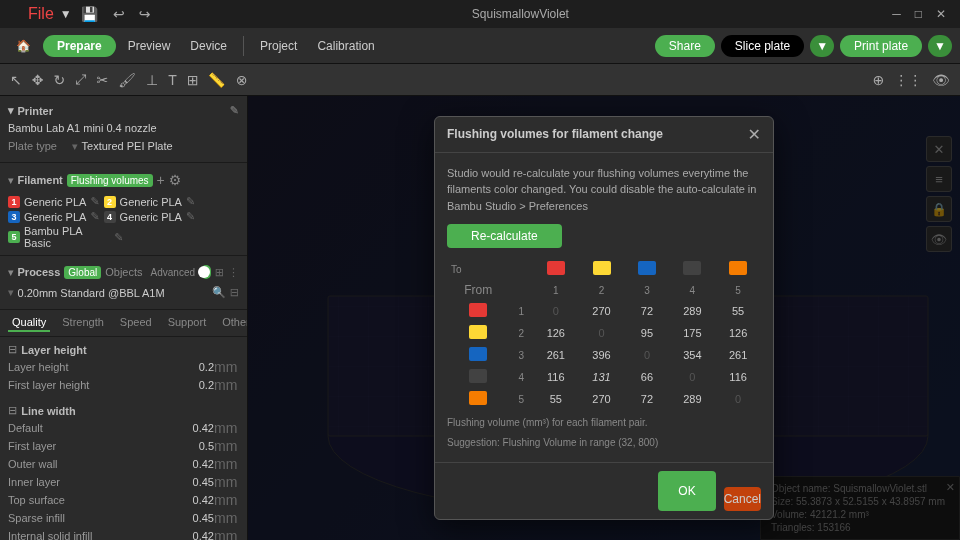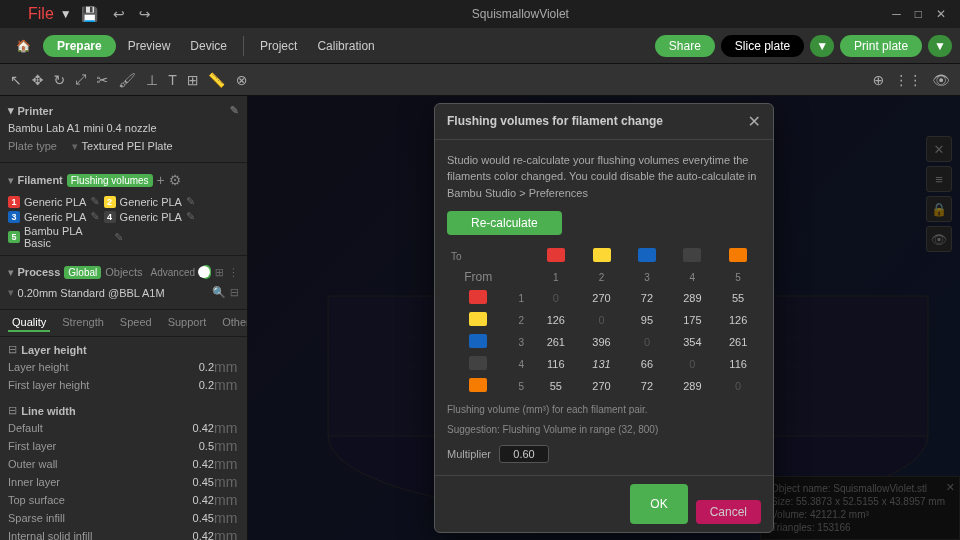--- a/index.html
+++ b/index.html
@@ -183,21 +183,21 @@
       border: none;
     }
     .flush-table .from-label { color: #888; font-size: 12px; }
 
     .flush-note { font-size: 10px; color: #888; margin-top: 6px; line-height: 1.4; }
     .multiplier-row { display: flex; align-items: center; gap: 8px; margin-top: 8px; font-size: 11px; color: #aaa; }
     .multiplier-input { width: 50px; background: #1a1a1a; border: 1px solid #555; border-radius: 3px; color: #ccc; padding: 2px 4px; font-size: 11px; text-align: center; }
 
     .dialog-footer { display: flex; justify-content: flex-end; gap: 8px; padding: 8px 12px; border-top: 1px solid #444; }
     .btn-ok { background: #4caf50; color: #fff; border: none; border-radius: 4px; padding: 5px 20px; cursor: pointer; font-size: 12px; }
-    .btn-cancel { background: #be185d; color: #ccc; border: none; border-radius: 4px; padding: 5px 14px; cursor: pointer; font-size: 12px; margin-top: 16px; }
+    .btn-cancel { background: #c2410c; color: #ccc; border: none; border-radius: 4px; padding: 5px 0; cursor: pointer; font-size: 12px; margin-top: 16px; }
 
     .color-1 { background: #e53935; }
     .color-2 { background: #fdd835; }
     .color-3 { background: #1565c0; }
     .color-4 { background: #424242; }
     .to-from-cell { font-size: 10px; color: #888; text-align: center; }
 
     
     .scene-svg { position: absolute; width: 100%; height: 100%; }
   </style>
@@ -561,24 +561,20 @@
                     <td style="color: rgb(204, 204, 204);">72</td>
                     <td style="color: rgb(204, 204, 204);">289</td>
                     <td style="color: rgb(85, 85, 85);">0</td>
                   </tr>
                 </tbody>
             </table>
 
             <p class="flush-note">Flushing volume (mm³) for each filament pair.</p>
             <p class="flush-note">Suggestion: Flushing Volume in range (32, 800)</p>
 
-            <div class="multiplier-row">
-              <span>Multiplier</span>
-              <input type="text" class="multiplier-input" value="0.60" style="">
-            </div>
           </div>
           <div class="dialog-footer">
             <button class="btn-ok">OK</button>
             <button class="btn-cancel">Cancel</button>
           </div>
         </div>
       </div>
 
     </div>
   </div>

